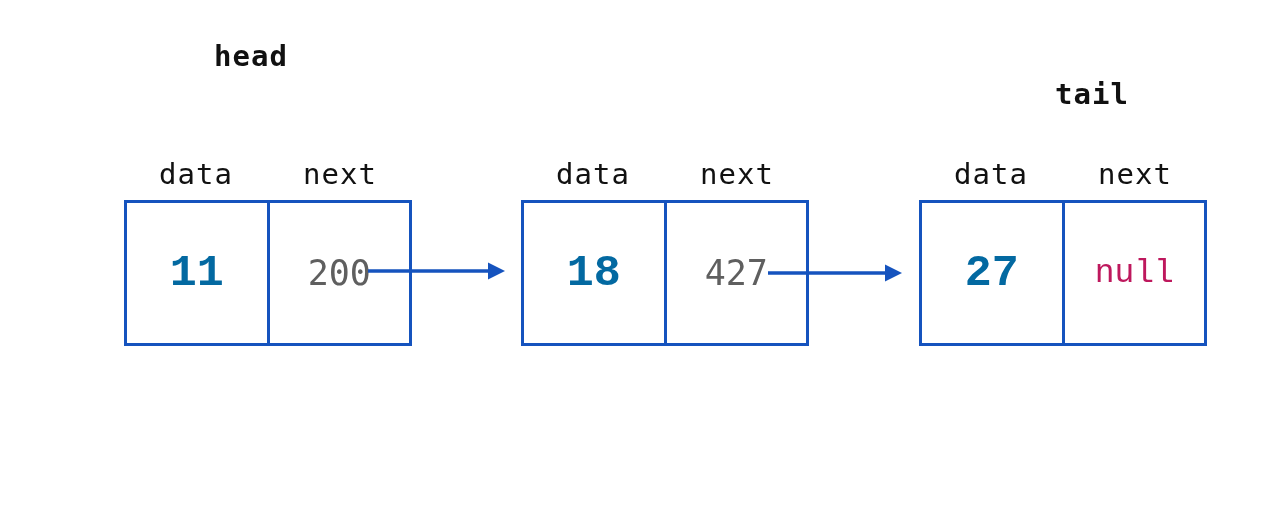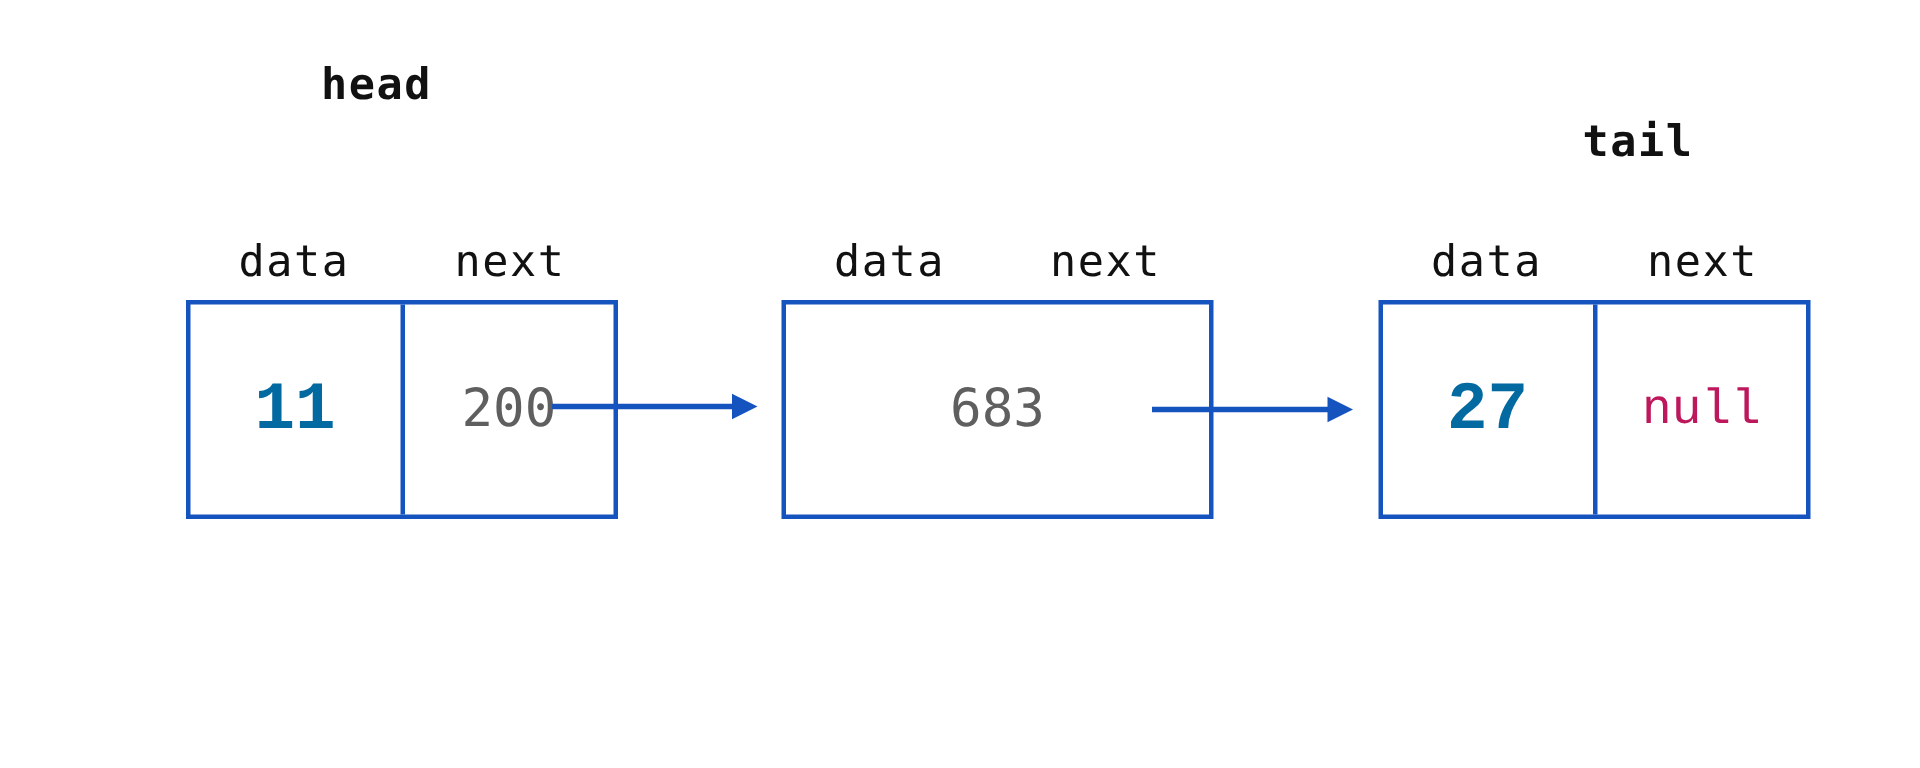--- a/index.html
+++ b/index.html
@@ -119,22 +119,25 @@
       </div>
     </div>
   </div>
 
   <div class="node n2">
     <div class="field-labels">
       <span class="field-label">data</span>
       <span class="field-label">next</span>
     </div>
     <div class="node-box">
+      <div class="cell data-cell">
+        <span class="data-value">18</span>
+      </div>
       <div class="cell next-cell">
-        <span class="next-value">683</span>
+        <span class="next-value">427</span>
       </div>
     </div>
   </div>
 
   <div class="node n3">
     <div class="field-labels">
       <span class="field-label">data</span>
       <span class="field-label">next</span>
     </div>
     <div class="node-box">

